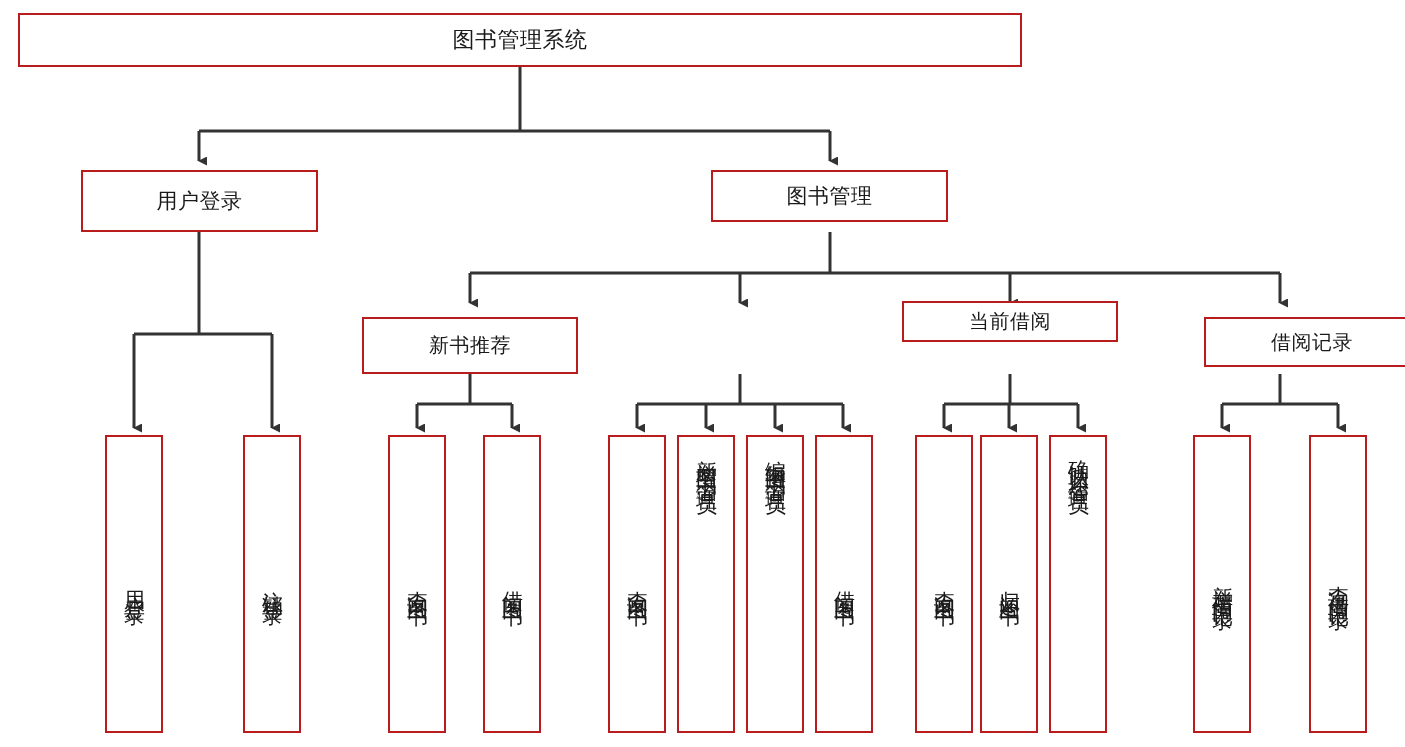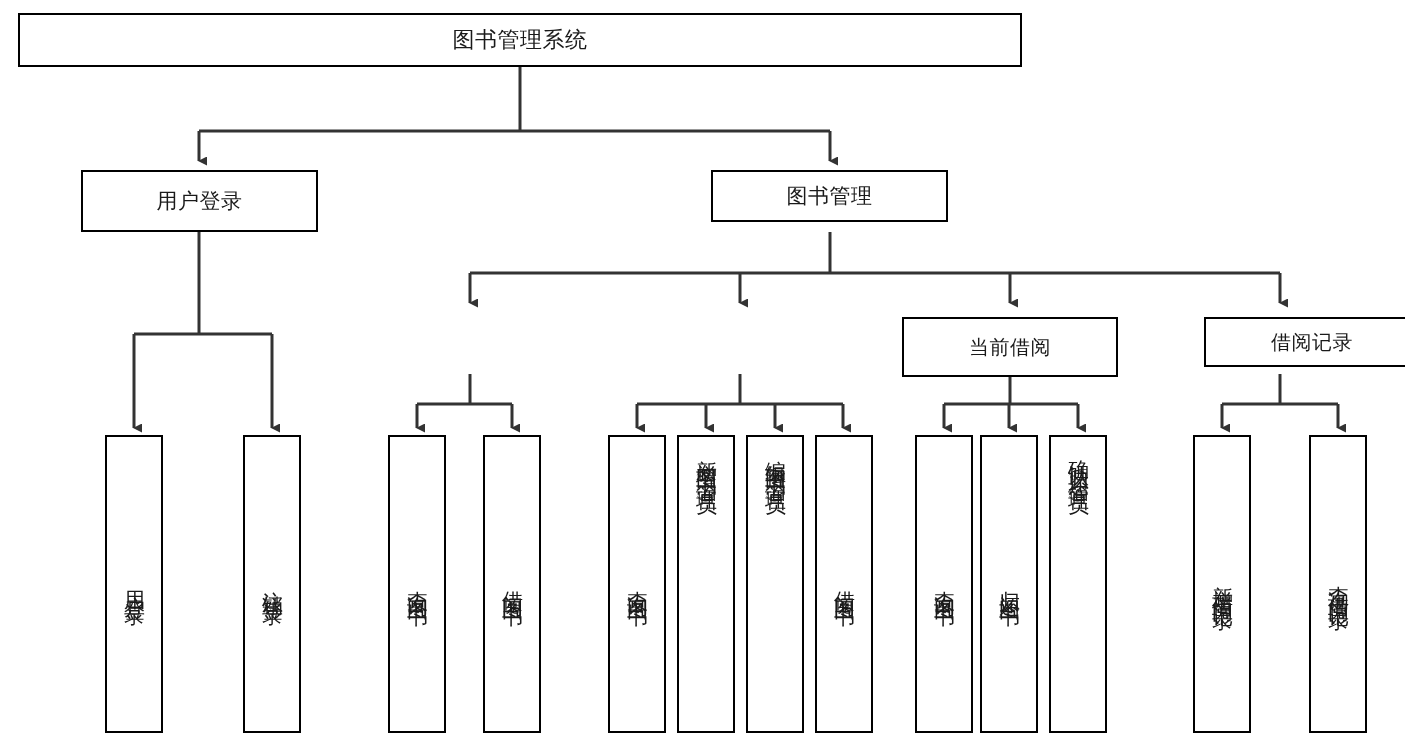--- a/index.html
+++ b/index.html
@@ -21,21 +21,21 @@
   #diagram-svg {
     position: absolute;
     left: 0;
     top: 0;
     width: 1405px;
     height: 747px;
   }
   .node {
     position: absolute;
     box-sizing: border-box;
-    border: 2px solid #000000;
+    border: 2px solid #b91c1c;
     background: #ffffff;
     display: flex;
     align-items: center;
     justify-content: center;
     color: #1a1a1a;
   }
   .node-label {
     font-size: 21px;
     line-height: 1.15;
     letter-spacing: 0.5px;
@@ -134,23 +134,26 @@
   </div>
 
   <div class="node level1" style="left:81px; top:170px; width:237px; height:62px;">
     <span class="node-label">用户登录</span>
   </div>
 
   <div class="node level1" style="left:711px; top:170px; width:237px; height:52px;">
     <span class="node-label">图书管理</span>
   </div>
 
-
-
-  <div class="node level2" style="left:902px; top:317px; width:216px; height:60px;">
+  <div class="node level2" style="left:362px; top:317px; width:216px; height:57px;">
+    <span class="node-label">新书推荐</span>
+  </div>
+
+
+  <div class="node level2" style="left:902px; top:301px; width:216px; height:41px;">
     <span class="node-label">当前借阅</span>
   </div>
 
   <div class="node level2" style="left:1204px; top:317px; width:216px; height:50px;">
     <span class="node-label">借阅记录</span>
   </div>
 
   <div class="node leaf" style="left:105px; top:435px; width:58px; height:298px;">
     <span class="node-label">用户登录</span>
   </div>

